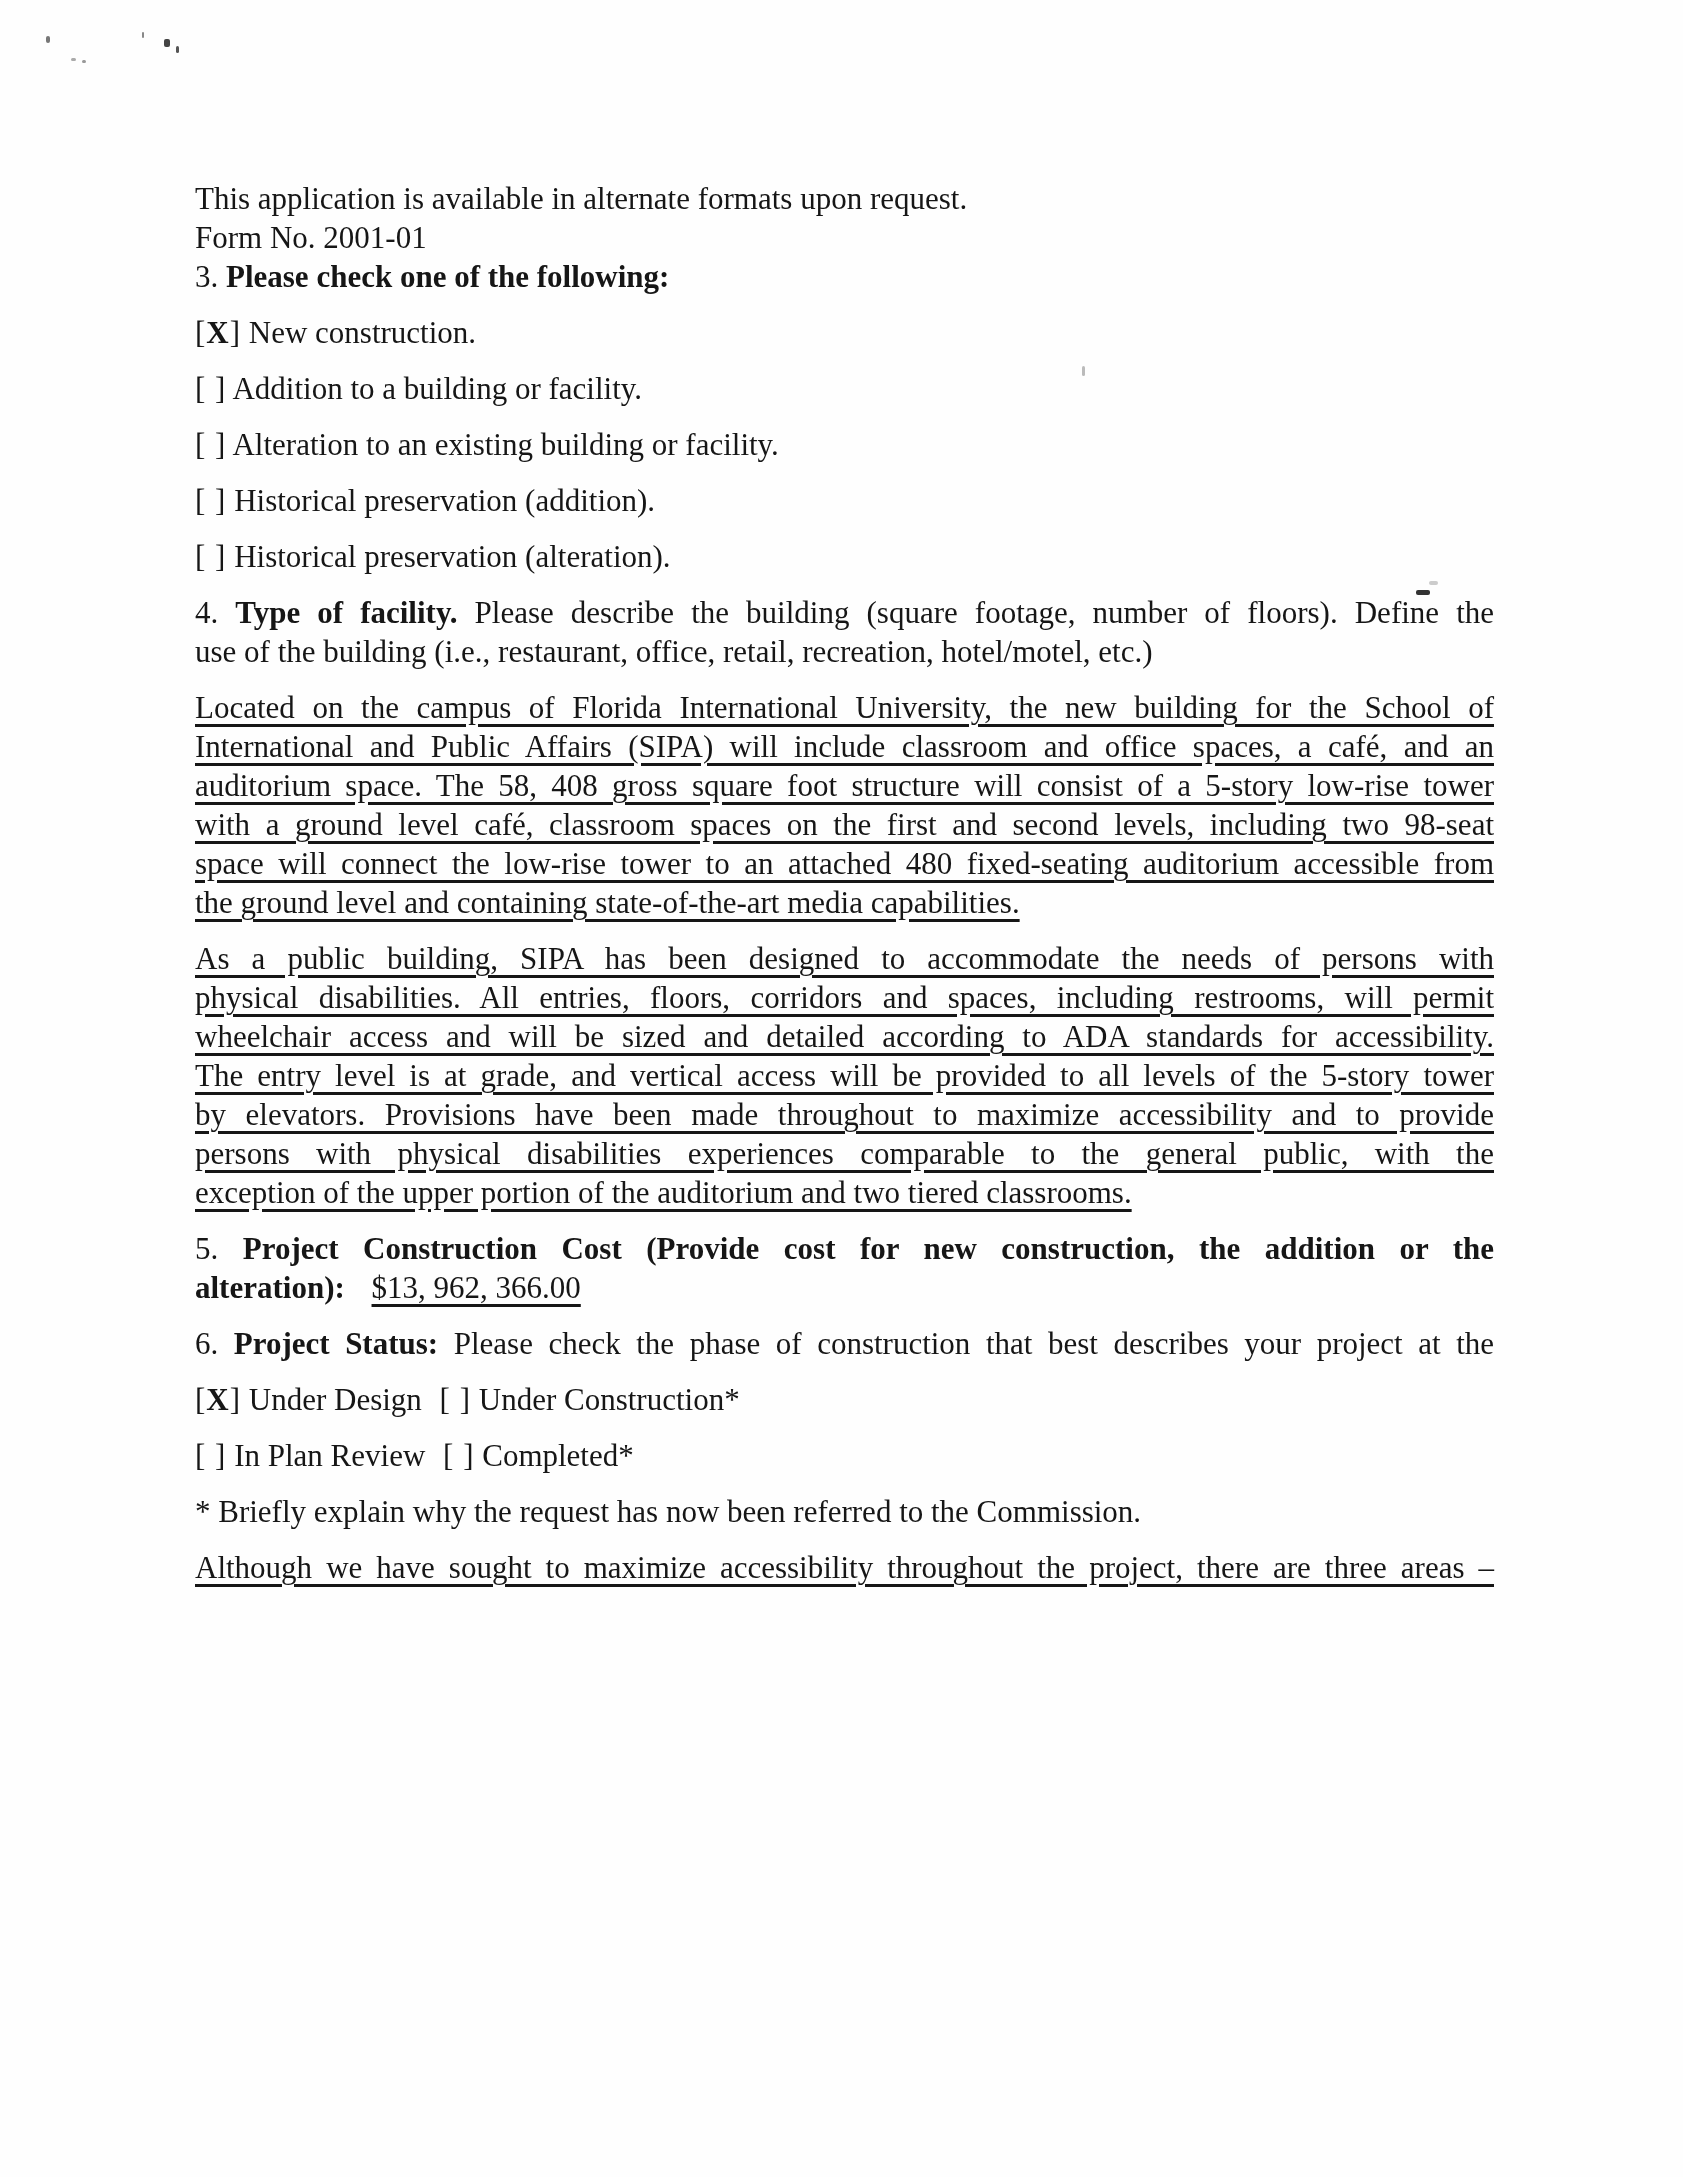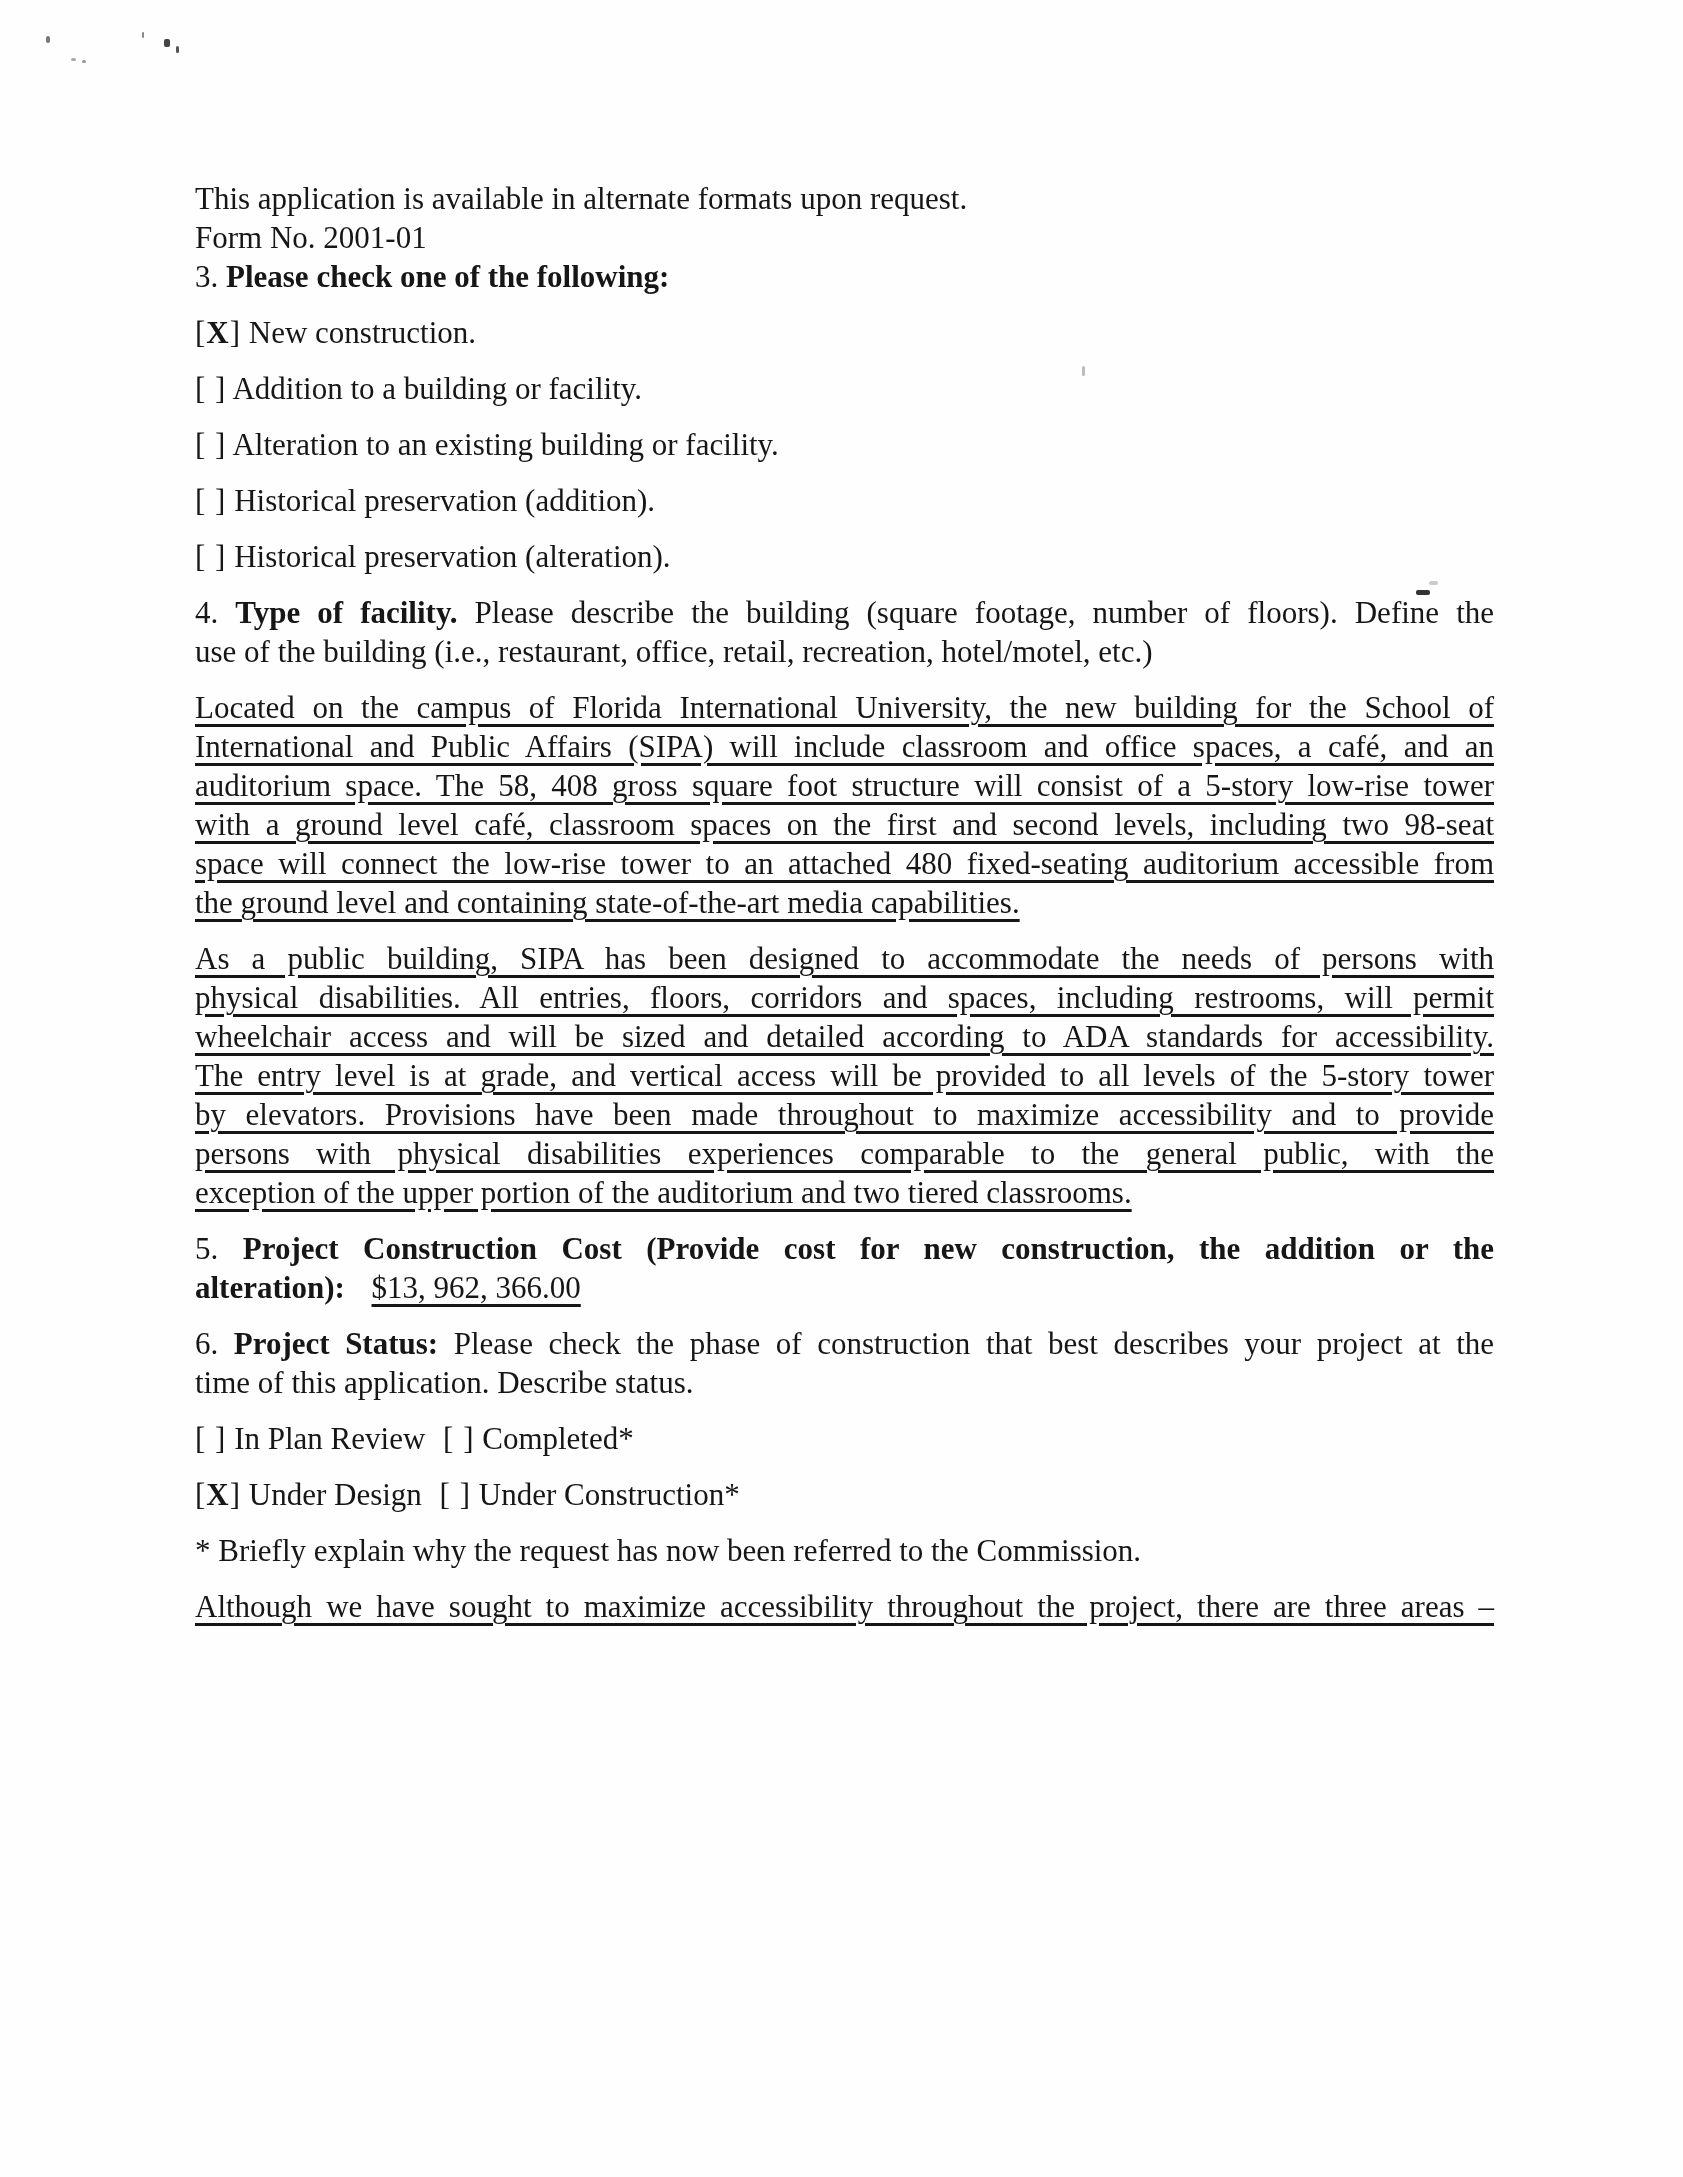--- a/index.html
+++ b/index.html
@@ -136,34 +136,33 @@
     <div class="line">
       <b>alteration):</b>
       <span class="u cost">$13, 962, 366.00</span>
     </div>
 
     <div class="line fj gap">
       <span>6.</span>
       <b>Project Status:</b>
       <span>Please check the phase of construction that best describes your project at the</span>
     </div>
-    <div class="line">time of this application. Describe status.</div>
+
+    <div class="line gap">
+      <span class="mark">[<span class="xmark">X</span>]</span>
+      <span>Under Design</span>
+      <span class="mark pad">[<span class="xmark"> </span>]</span>
+      <span>Under Construction*</span>
+    </div>
 
     <div class="line gap">
       <span class="mark">[<span class="xmark"> </span>]</span>
       <span>In Plan Review</span>
       <span class="mark pad">[<span class="xmark"> </span>]</span>
       <span>Completed*</span>
-    </div>
-
-    <div class="line gap">
-      <span class="mark">[<span class="xmark">X</span>]</span>
-      <span>Under Design</span>
-      <span class="mark pad">[<span class="xmark"> </span>]</span>
-      <span>Under Construction*</span>
     </div>
 
     <div class="line gap">* Briefly explain why the request has now been referred to the Commission.</div>
 
     <div class="line fj u gap">Although we have sought to maximize accessibility throughout the project, there are three areas –</div>
 
   </div>
 </div>
 
 

